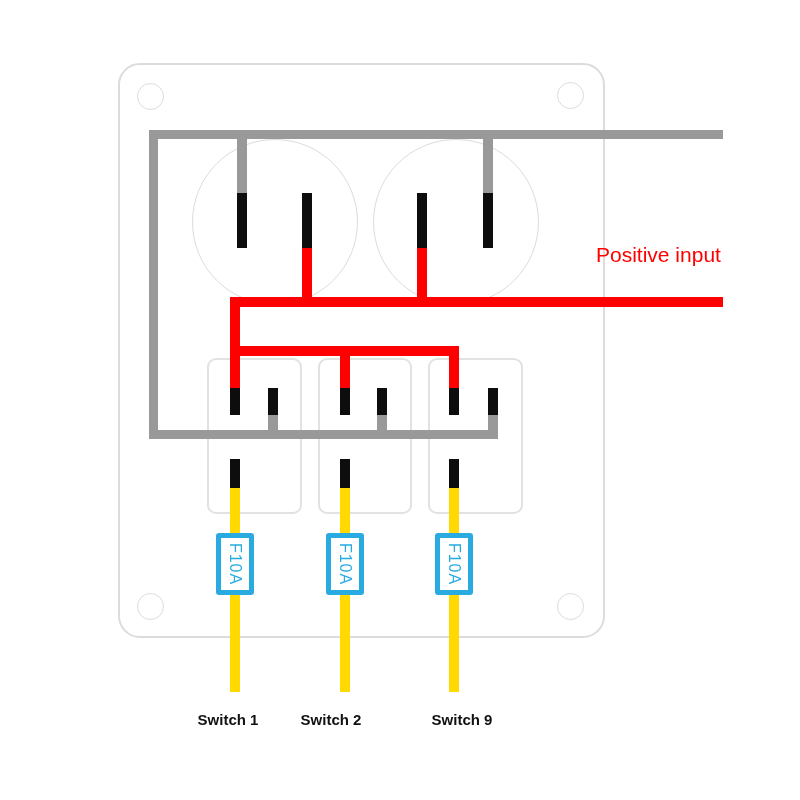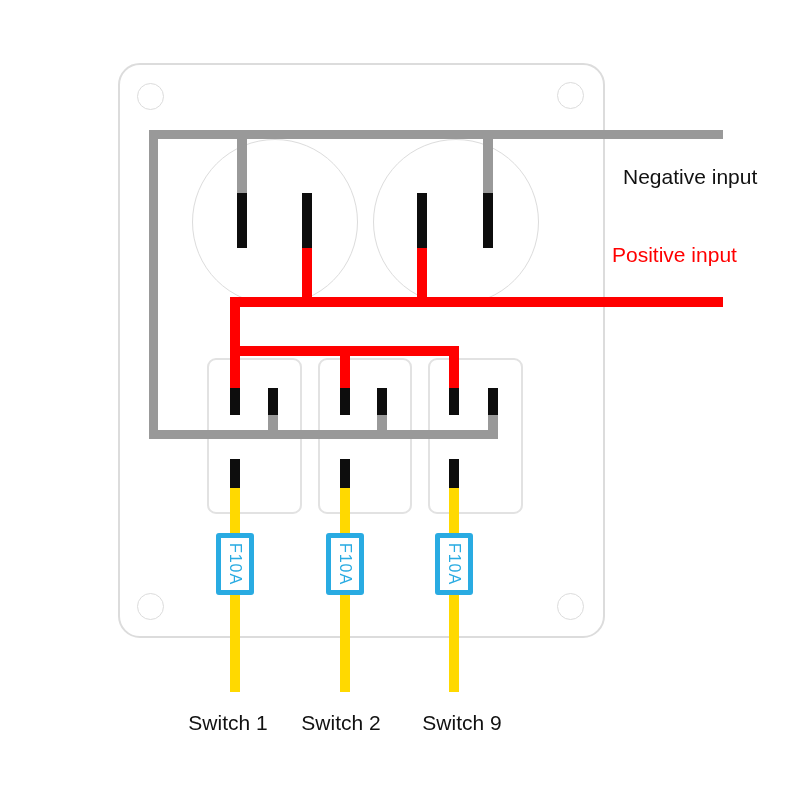--- a/index.html
+++ b/index.html
@@ -43,21 +43,21 @@
   .fuse-label{
     transform:rotate(90deg);color:var(--fuse-blue);
     font-size:16px;font-weight:500;letter-spacing:1px;white-space:nowrap;
   }
   .input-label{
     position:absolute;font-size:21px;font-weight:500;
     color:var(--label-black);white-space:nowrap;
   }
   .input-label.positive{color:var(--wire-positive);}
   .switch-label{
-    position:absolute;font-size:21px;font-weight:400;color:var(--label-black);
+    position:absolute;font-size:15px;font-weight:700;color:var(--label-black);
     transform:translateX(-50%);white-space:nowrap;
   }
 </style>
 </head>
 <body>
 
 <div class="stage">
 
   <div class="abs panel-outline" style="left:118px;top:63px;width:487px;height:575px;"></div>
   <div class="abs hole" style="left:137px;top:83px;"></div>
@@ -112,20 +112,19 @@
   <div class="fuse" style="left:216px;top:533px;">
     <span class="fuse-label">F10A</span>
   </div>
   <div class="fuse" style="left:326px;top:533px;">
     <span class="fuse-label">F10A</span>
   </div>
   <div class="fuse" style="left:435px;top:533px;">
     <span class="fuse-label">F10A</span>
   </div>
 
-  <div class="input-label" style="left:623px;top:165px;">Negative input</div>
-  <div class="input-label positive" style="left:612px;top:243px;">Positive input</div>
+  <div class="input-label positive" style="left:596px;top:243px;">Positive input</div>
 
   <div class="switch-label" style="left:228px;top:711px;">Switch 1</div>
-  <div class="switch-label" style="left:341px;top:711px;">Switch 2</div>
+  <div class="switch-label" style="left:331px;top:711px;">Switch 2</div>
   <div class="switch-label" style="left:462px;top:711px;">Switch 9</div>
 
 </div>
 
 </body></html>

